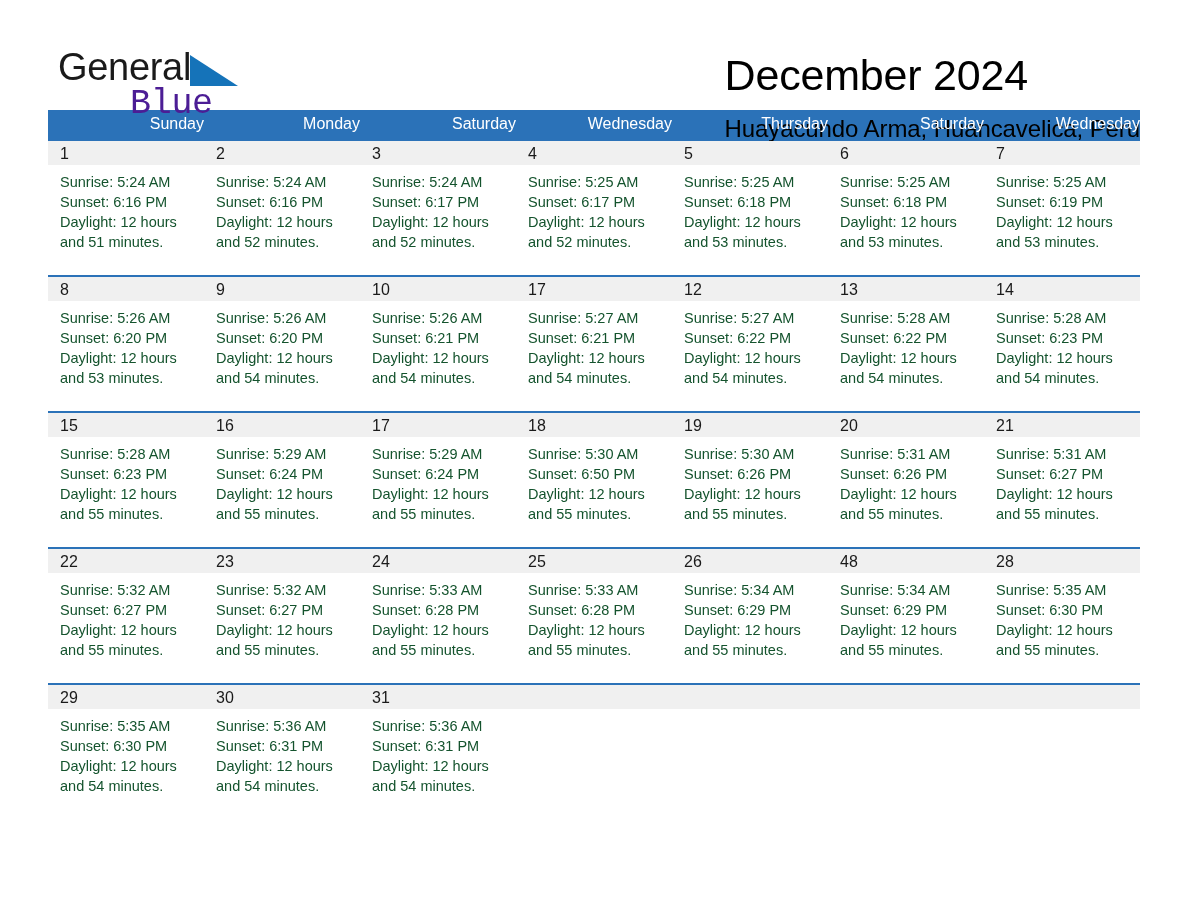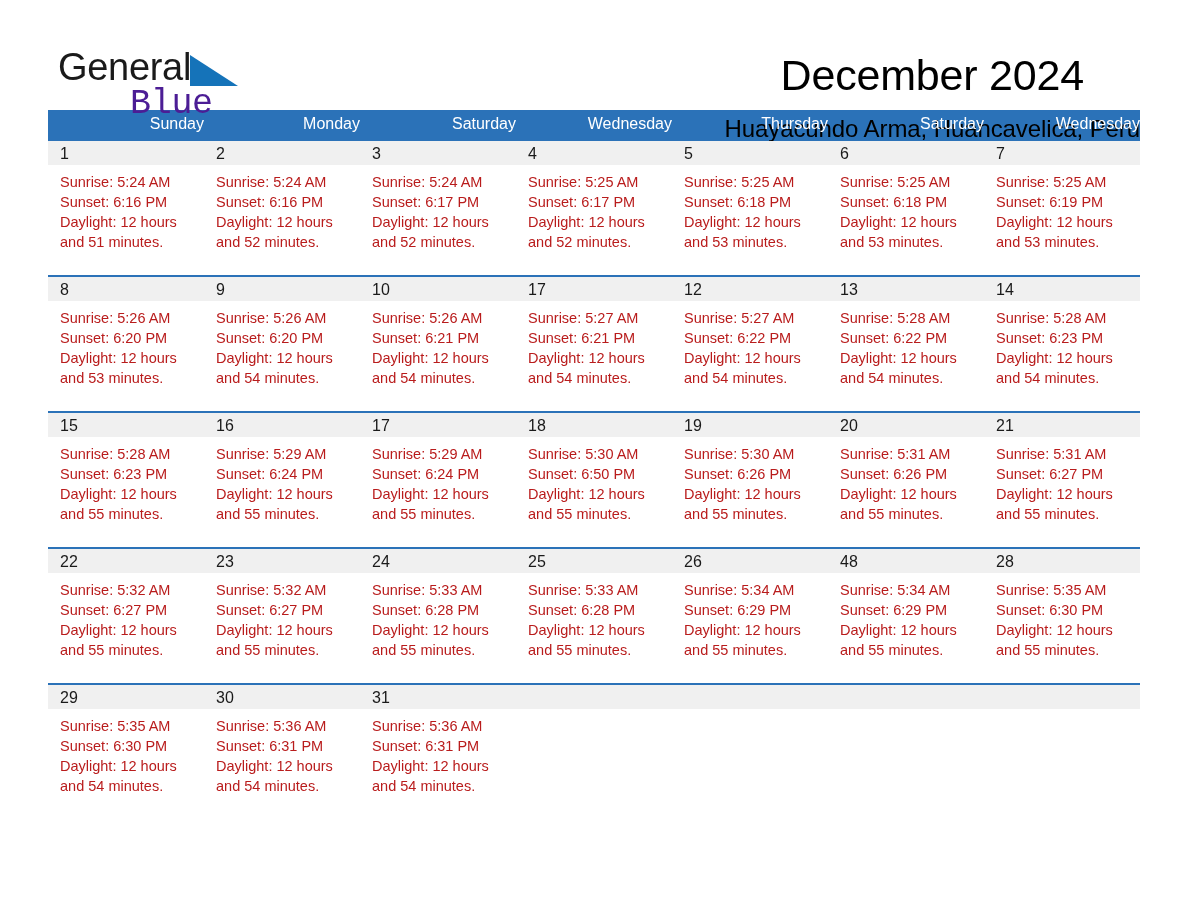--- a/index.html
+++ b/index.html
@@ -60,21 +60,21 @@
     color: #4c1d95;
     letter-spacing: -0.3px;
     line-height: 36px;
     margin-left: 72px;
     display: block;
     margin-top: -4px;
     font-family: Liberation Mono, monospace;
   }
 
   .title-block {
-    text-align: center;
+    text-align: left;
     padding-top: 2px;
   }
   .month-title {
     font-size: 43px;
     font-weight: 400;
     color: #000000;
     line-height: 50px;
     letter-spacing: -0.2px;
   }
   .location-title {
@@ -125,21 +125,21 @@
     line-height: 22px;
     color: #1a1a1a;
   }
   .cell.empty .daynum-band {
     background: #f0f0f0;
   }
   .cell-body {
     padding: 7px 8px 0 12px;
     font-size: 14.5px;
     line-height: 20px;
-    color: #b91c1c;
+    color: #14532d;
   }
   .cell-body div {
     white-space: nowrap;
   }
   .cell.empty .cell-body { visibility: hidden; }
 </style>
 </head>
 <body>
 
 <div class="page">

